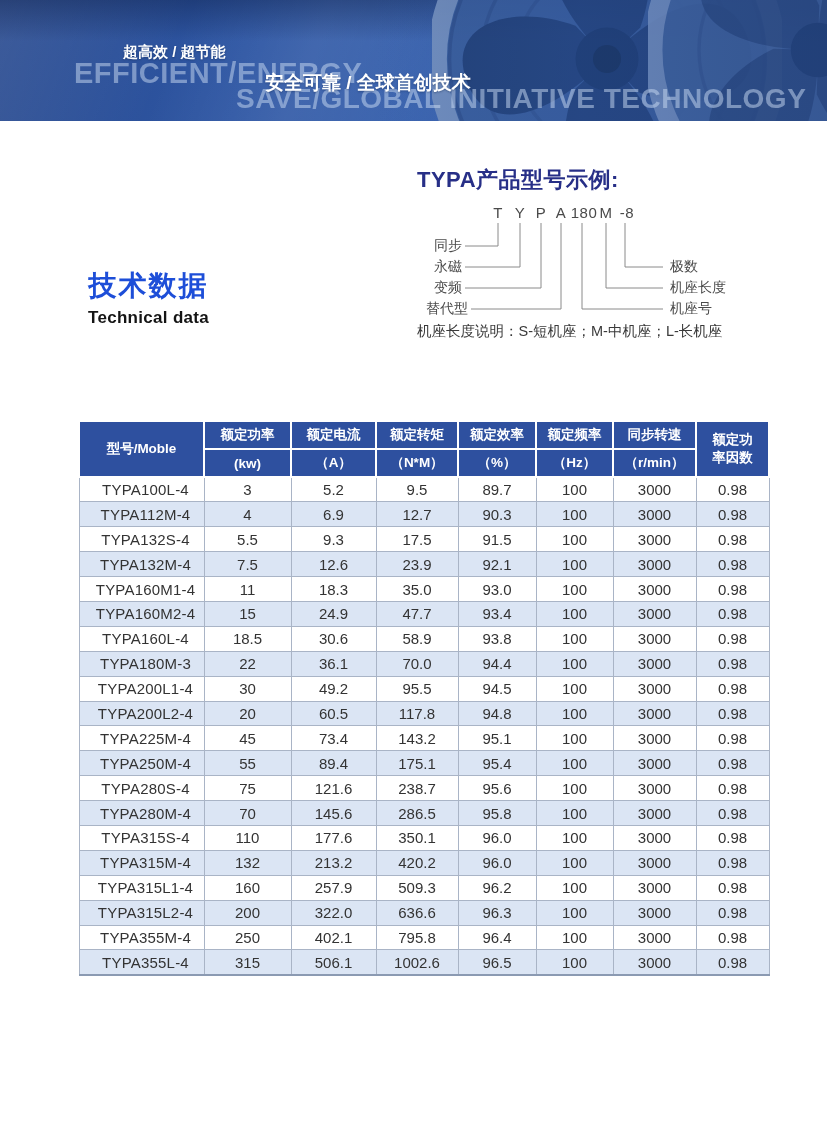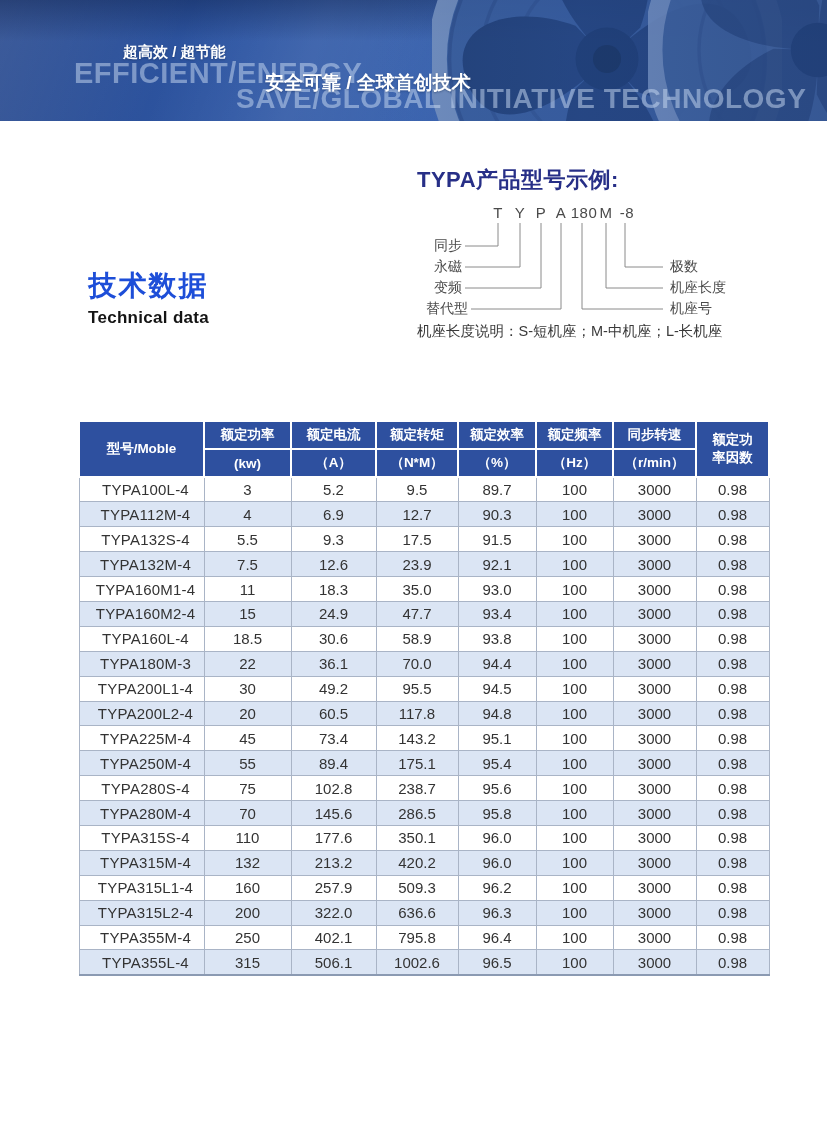--- a/index.html
+++ b/index.html
@@ -339,21 +339,21 @@
       <td>89.4</td>
       <td>175.1</td>
       <td>95.4</td>
       <td>100</td>
       <td>3000</td>
       <td>0.98</td>
     </tr>
         <tr>
       <td class="model">TYPA280S-4</td>
       <td>75</td>
-      <td>102.8</td>
+      <td>121.6</td>
       <td>238.7</td>
       <td>95.6</td>
       <td>100</td>
       <td>3000</td>
       <td>0.98</td>
     </tr>
         <tr>
       <td class="model">TYPA280M-4</td>
       <td>70</td>
       <td>145.6</td>

